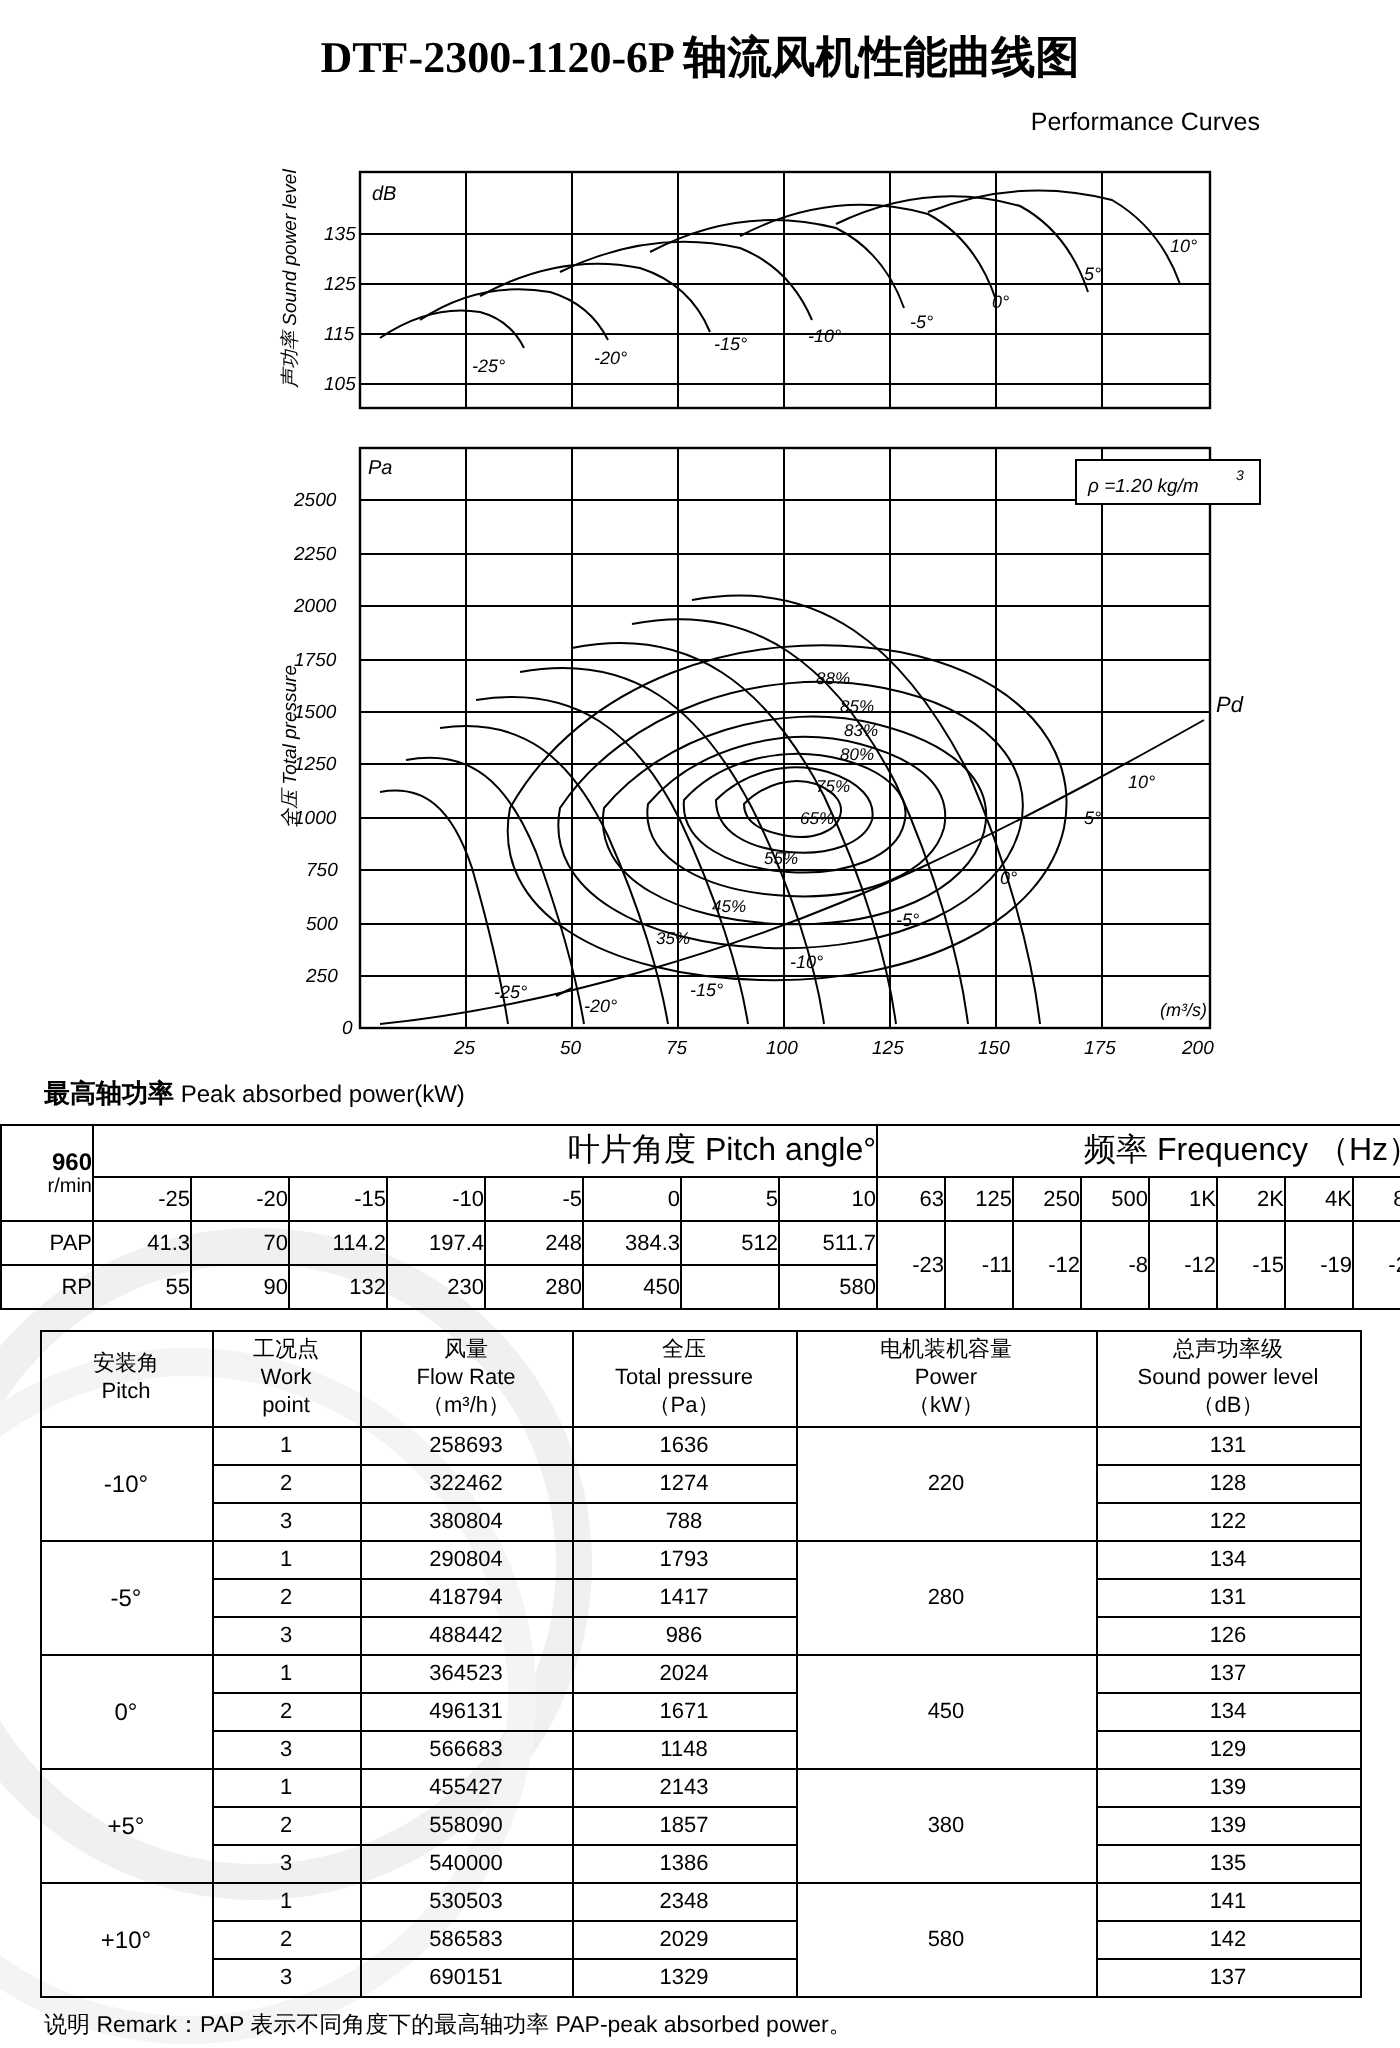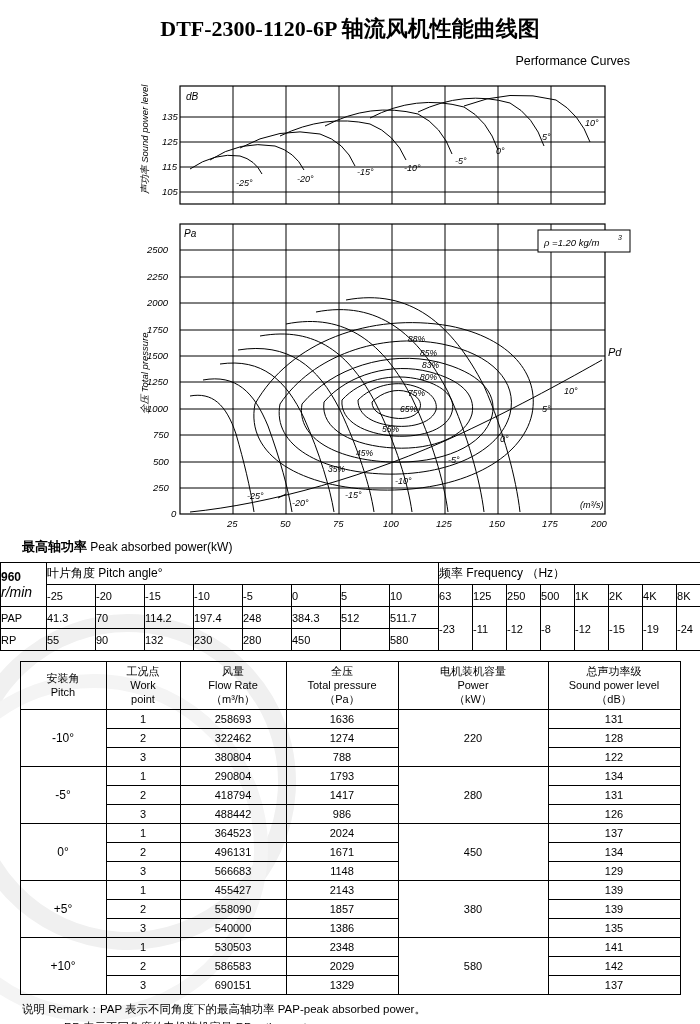--- a/index.html
+++ b/index.html
@@ -37,24 +37,24 @@
     display:flex;justify-content:space-between;align-items:baseline;
     margin:4px 20px 0 22px;font-size:11.5px;
   }
   .peakrow .left{font-size:12px;}
   .peakrow .left b{font-family:"Liberation Serif",serif;font-size:13px;}
   .peakrow .right{font-size:12px;letter-spacing:1px;}
 
   
   table{border-collapse:collapse;font-size:11px;}
   .t1{width:660px;margin:6px auto 0 auto;table-layout:fixed;}
-  .t1 td,.t1 th{border:1px solid #000;text-align:left;padding:2px 0;height:17px;}
-  .t1 .hdrpitch{font-size:12px;}
+  .t1 td,.t1 th{border:1px solid #000;text-align:right;padding:2px 0;height:17px;}
+  .t1 .hdrpitch{font-size:16px;}
   .t1 .rpm{font-size:12px;font-weight:bold;}
-  .t1 .rpmsub{font-size:14px;font-style:italic;}
+  .t1 .rpmsub{font-size:10px;}
 
   .t2{width:660px;margin:10px auto 0 auto;table-layout:fixed;}
   .t2 td,.t2 th{border:1px solid #000;text-align:center;padding:1px 0;height:16px;font-size:11px;}
   .t2 thead td{height:auto;padding:3px 0;line-height:1.25;font-size:11px;}
   .t2 .bigcell{font-size:12px;}
 
   .remark{margin:6px 22px 0 22px;font-size:11.5px;line-height:1.5;}
   .remark .ind{display:block;margin-left:42px;}
 </style>
 </head>

